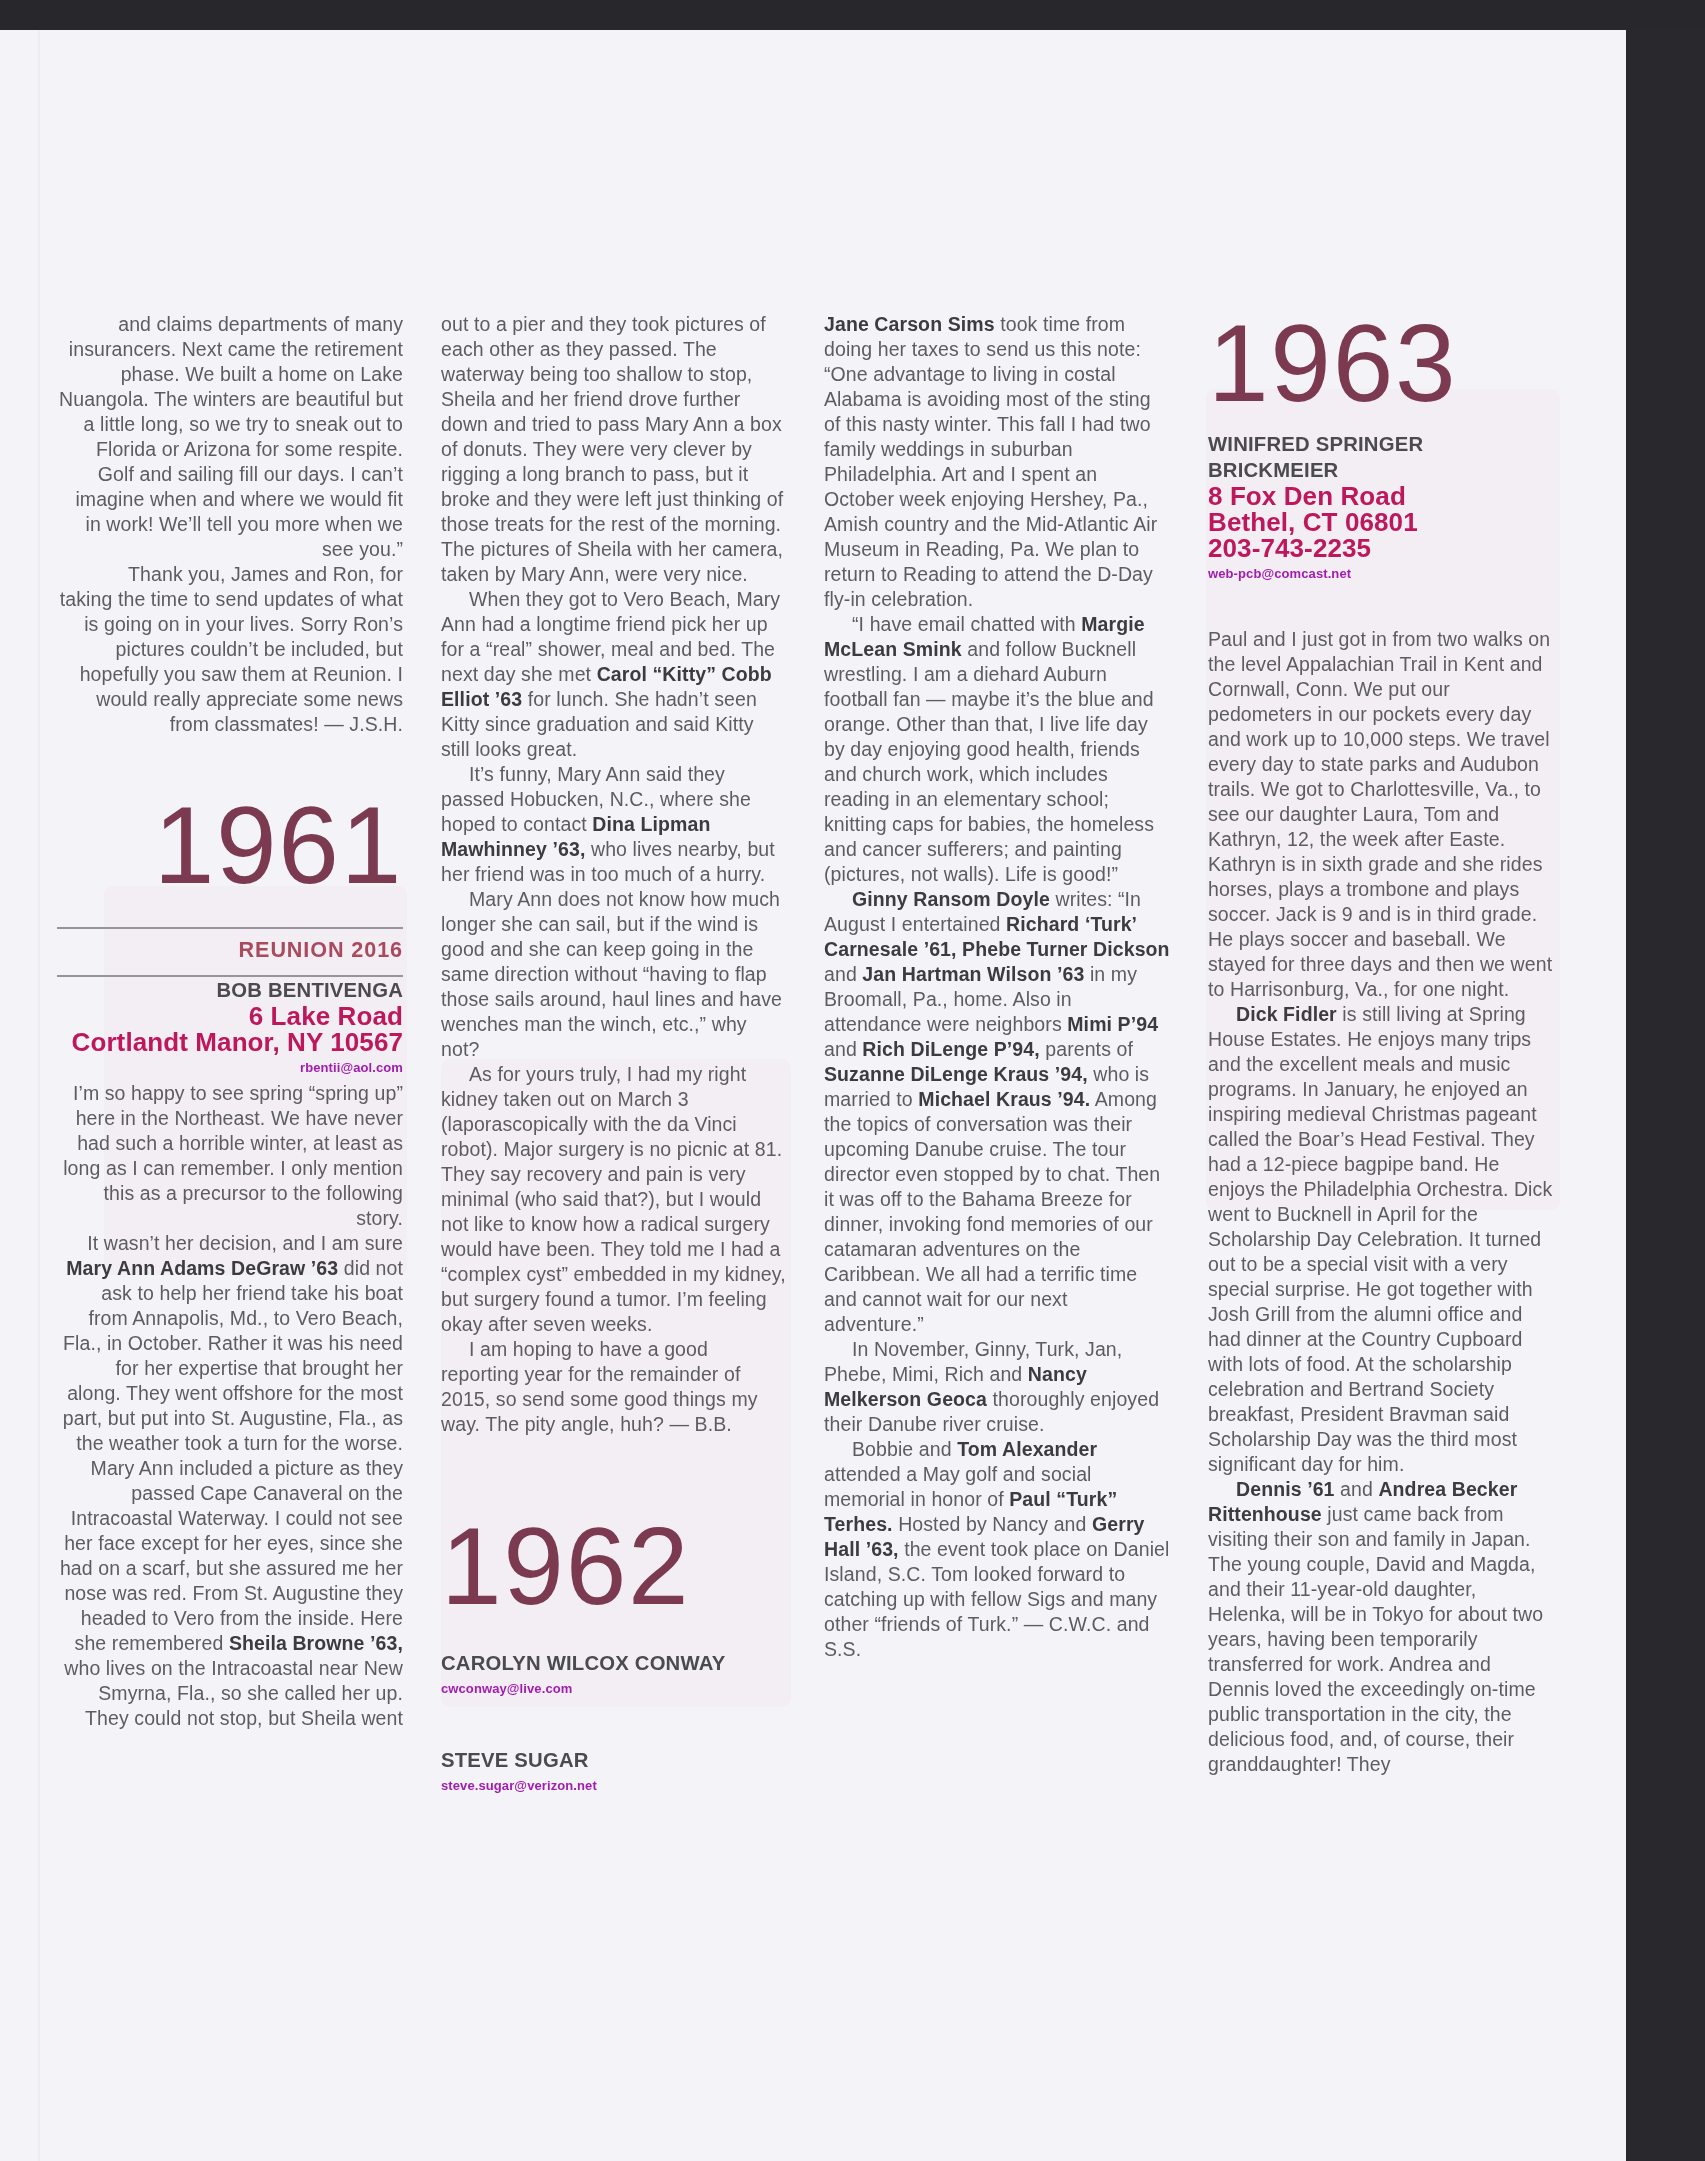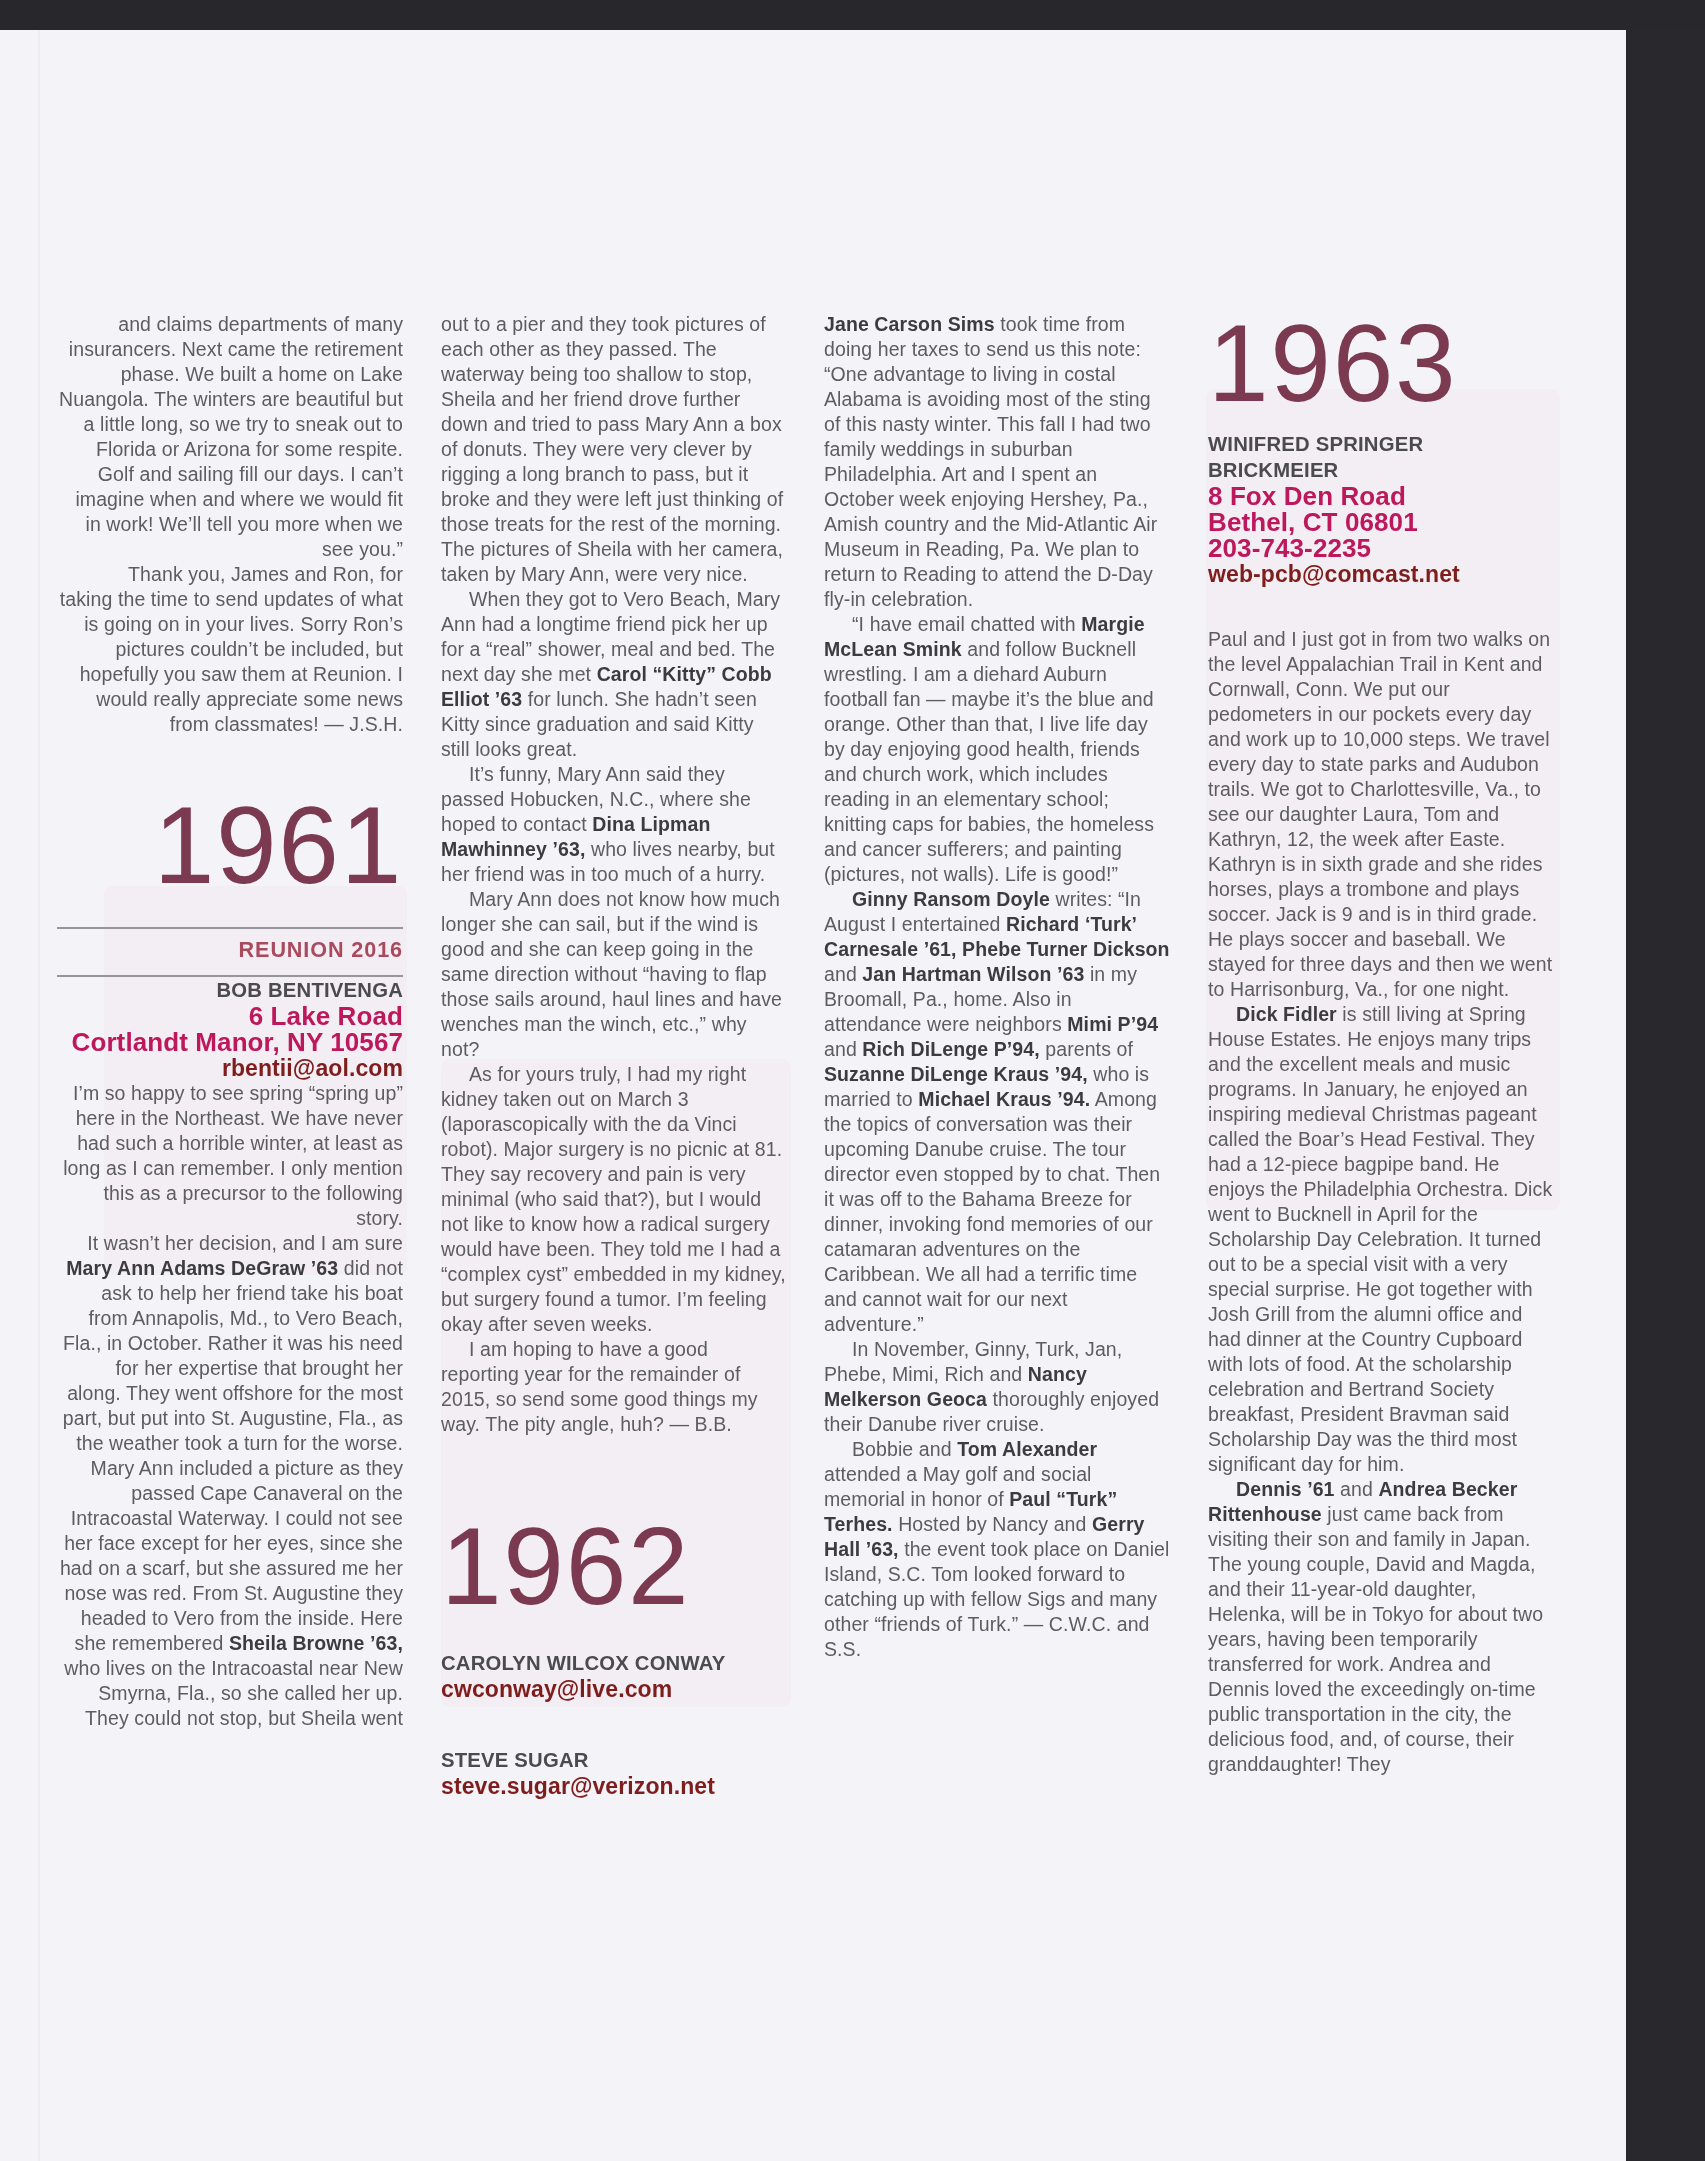--- a/index.html
+++ b/index.html
@@ -44,21 +44,21 @@
     border-top:2.2px solid #96959d;border-bottom:2.2px solid #96959d;
     padding:8px 0 13px 0;
     color:#aa4a5f;font-weight:700;font-size:21.6px;letter-spacing:0.9px;
   }
   .contact{}
   .contact.tight{margin-top:27px;}
   .contact.second{margin-top:45px;}
   #col4 .contact{margin-top:11.2px;}
   .cname{font-weight:700;color:#4b4a51;font-size:20.3px;line-height:26px;letter-spacing:0.2px;}
   .cline{font-weight:700;color:#be185d;font-size:26px;line-height:26px;}
-  .cemail{font-weight:700;color:#7f1d1d;font-size:23px;line-height:26px;}
+  .cemail{font-weight:700;color:#a21caf;font-size:13px;line-height:26px;}
 
   .lead{margin-top:44px;}
   #col4 .lead{margin-top:40px;}
 </style>
 </head>
 <body>
 
 <div class="band-top"></div>
 <div class="band-right"></div>
 

